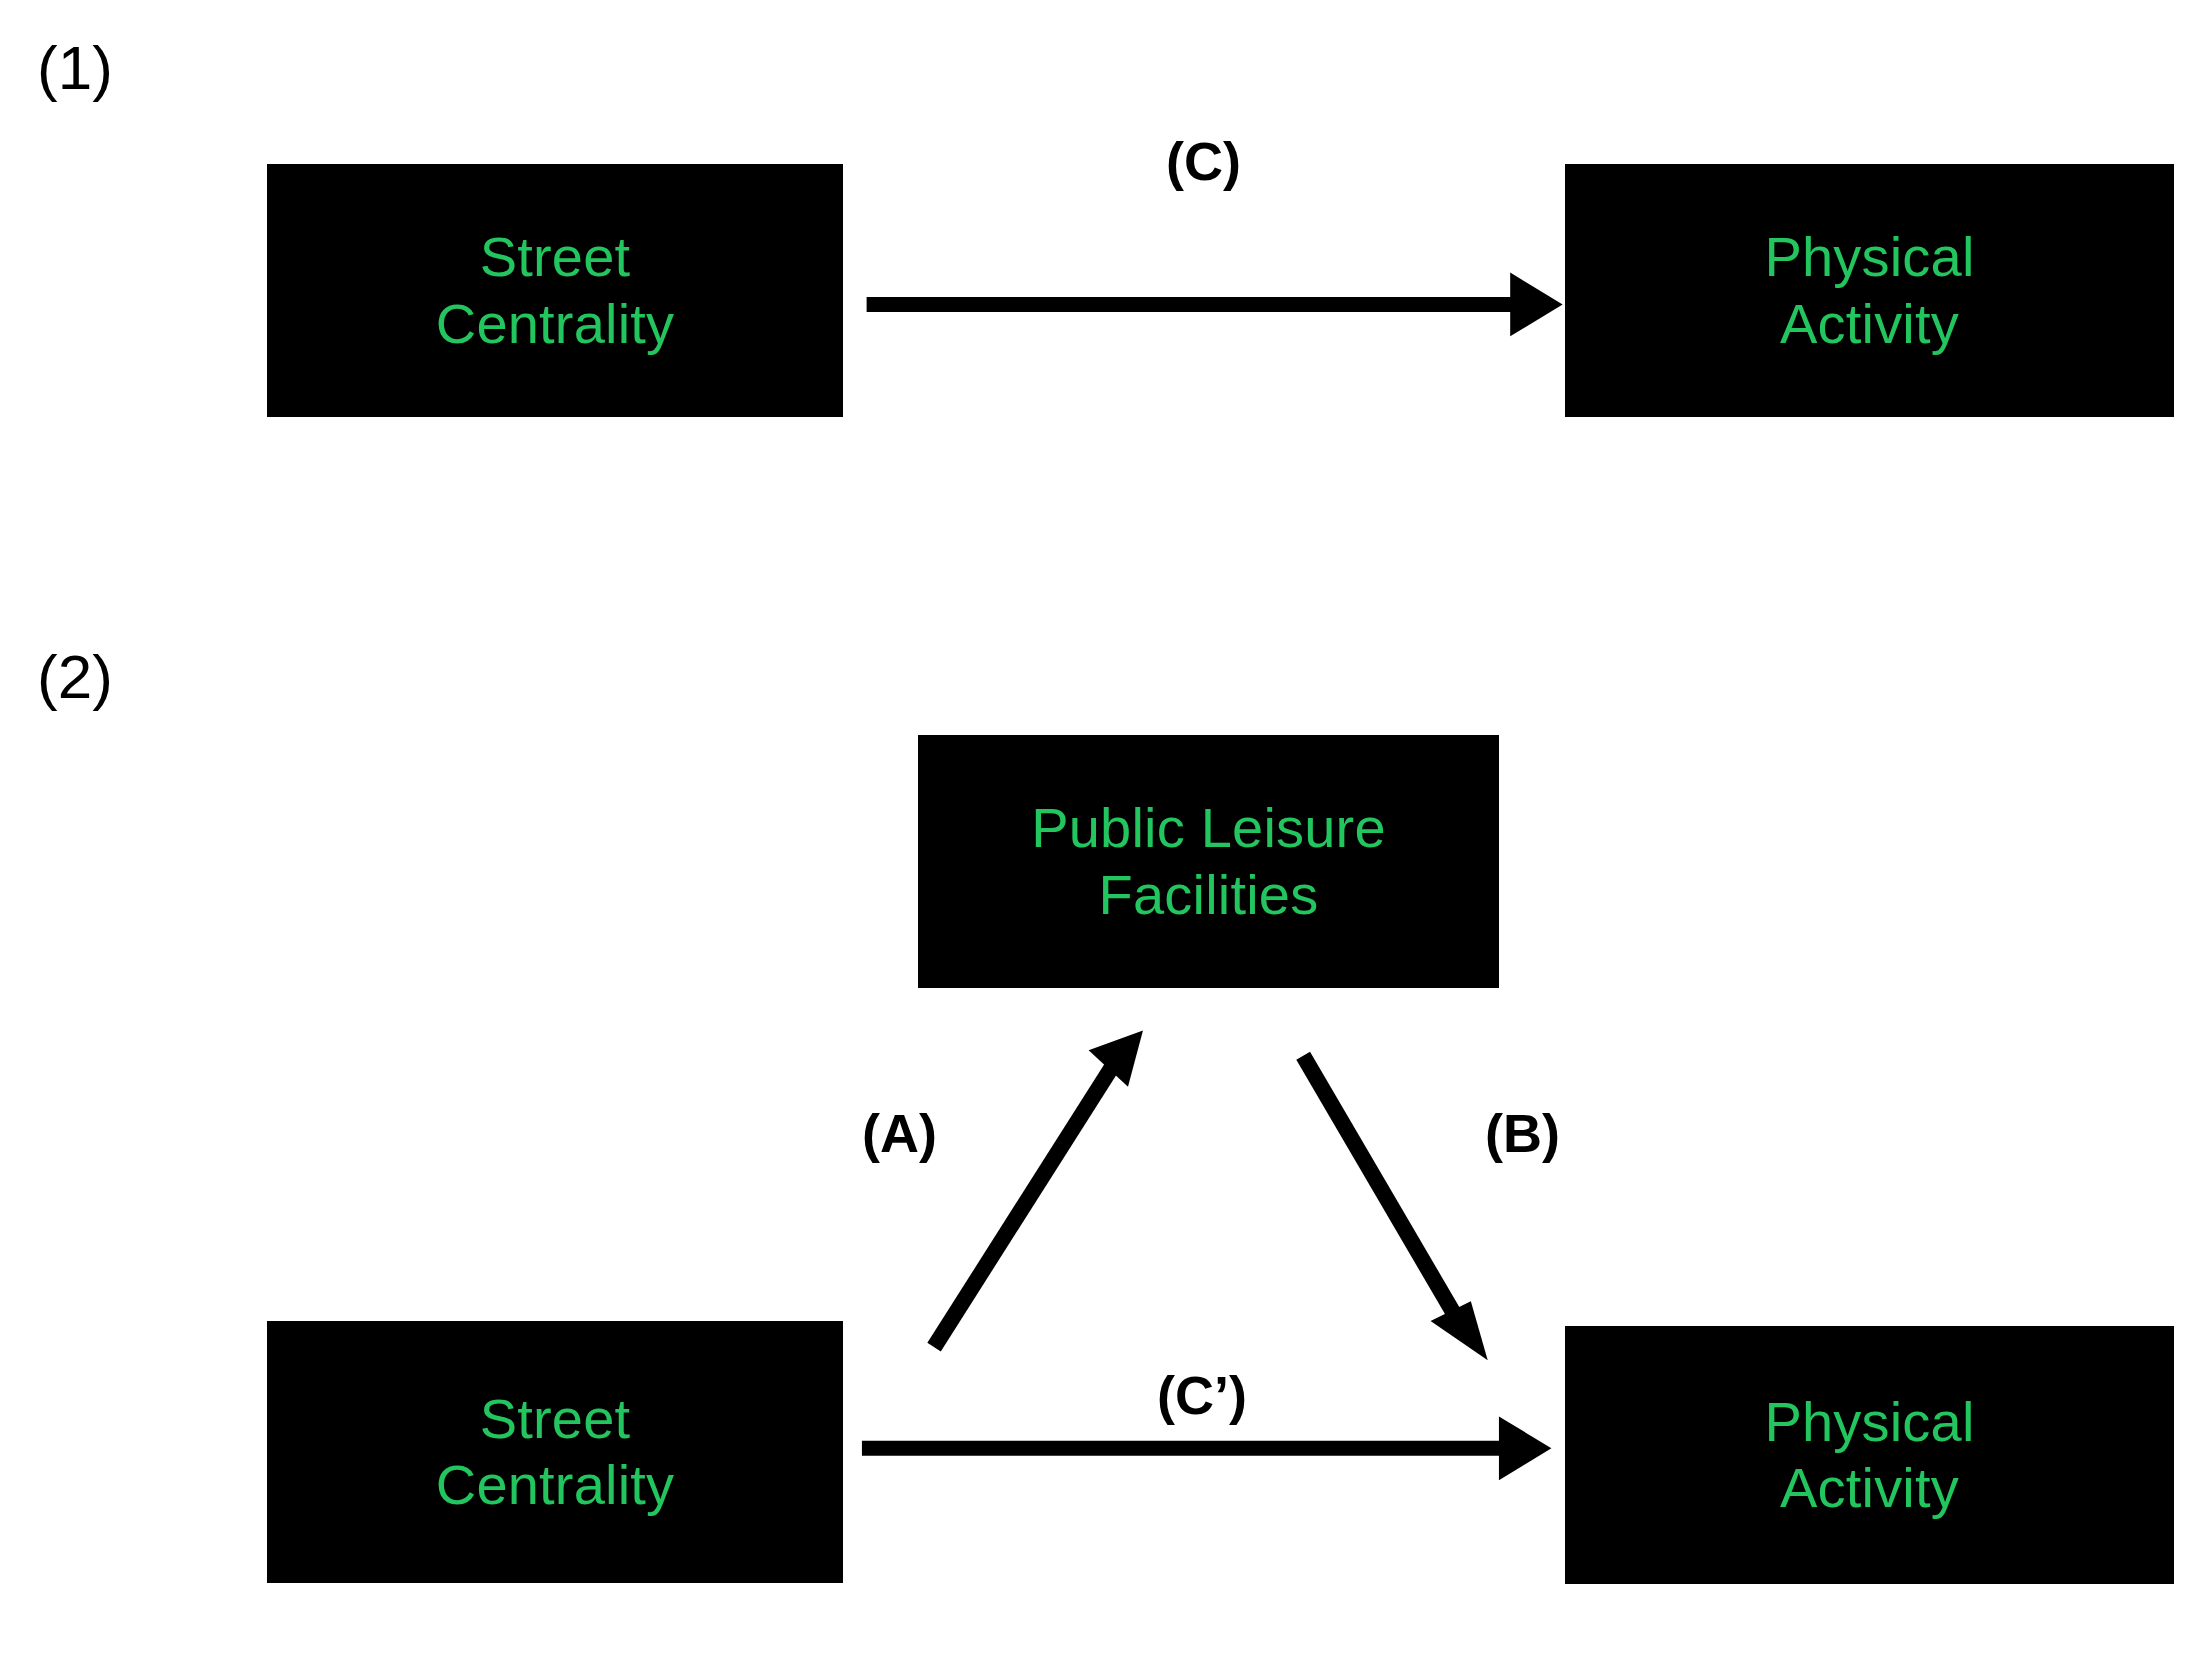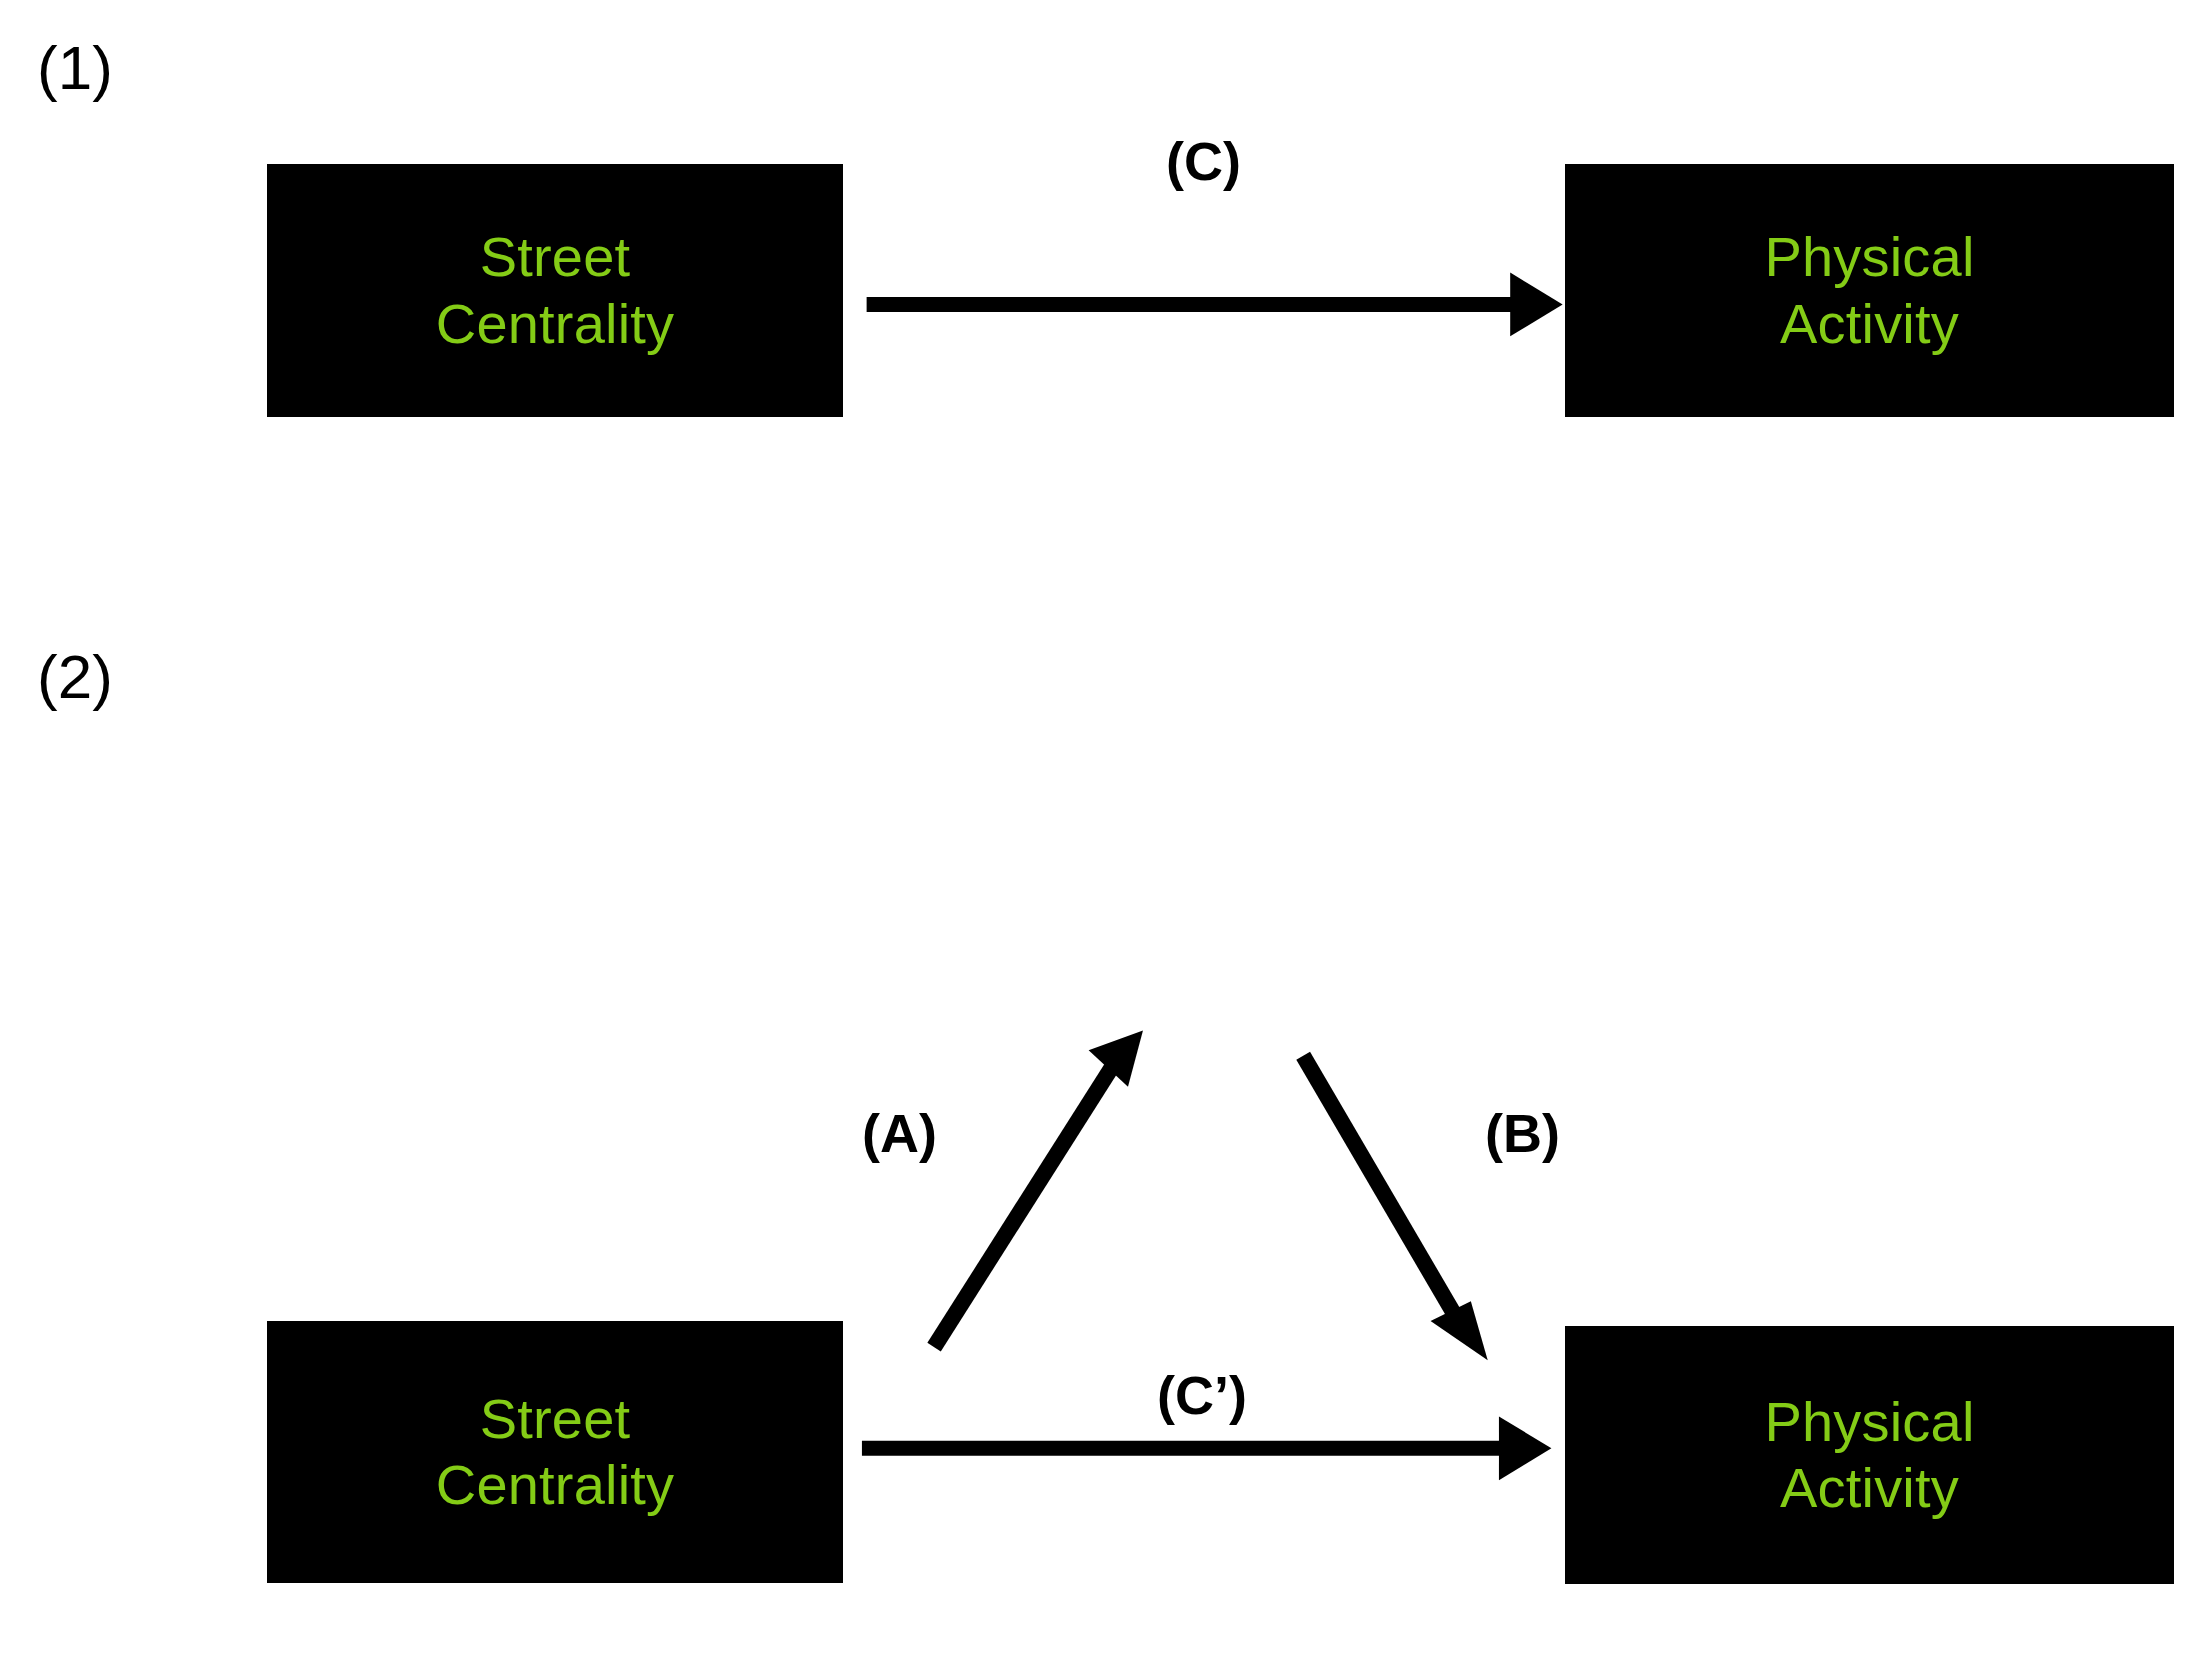--- a/index.html
+++ b/index.html
@@ -30,21 +30,21 @@
     color: #000000;
     white-space: nowrap;
   }
   #panel-1-label { left: 37px;  top: 37px; }
   #panel-2-label { left: 37px;  top: 646px; }
 
   
   .construct-box {
     position: absolute;
     background: #000000;
-    color: #84cc16;
+    color: #22c55e;
     display: flex;
     flex-direction: column;
     align-items: center;
     justify-content: center;
     text-align: center;
     font-size: 56px;
     font-weight: 400;
     line-height: 1.18;
     letter-spacing: 0.2px;
     box-sizing: border-box;
@@ -95,20 +95,24 @@
 
   <div class="construct-box" id="box-physical-activity-1">
     <span class="line">Physical</span>
     <span class="line">Activity</span>
   </div>
 
   <div class="path-label" id="label-c">(C)</div>
 
   <div class="panel-label" id="panel-2-label">(2)</div>
 
+  <div class="construct-box" id="box-public-leisure">
+    <span class="line">Public Leisure</span>
+    <span class="line">Facilities</span>
+  </div>
 
   <div class="construct-box" id="box-street-centrality-2">
     <span class="line">Street</span>
     <span class="line">Centrality</span>
   </div>
 
   <div class="construct-box" id="box-physical-activity-2">
     <span class="line">Physical</span>
     <span class="line">Activity</span>
   </div>

